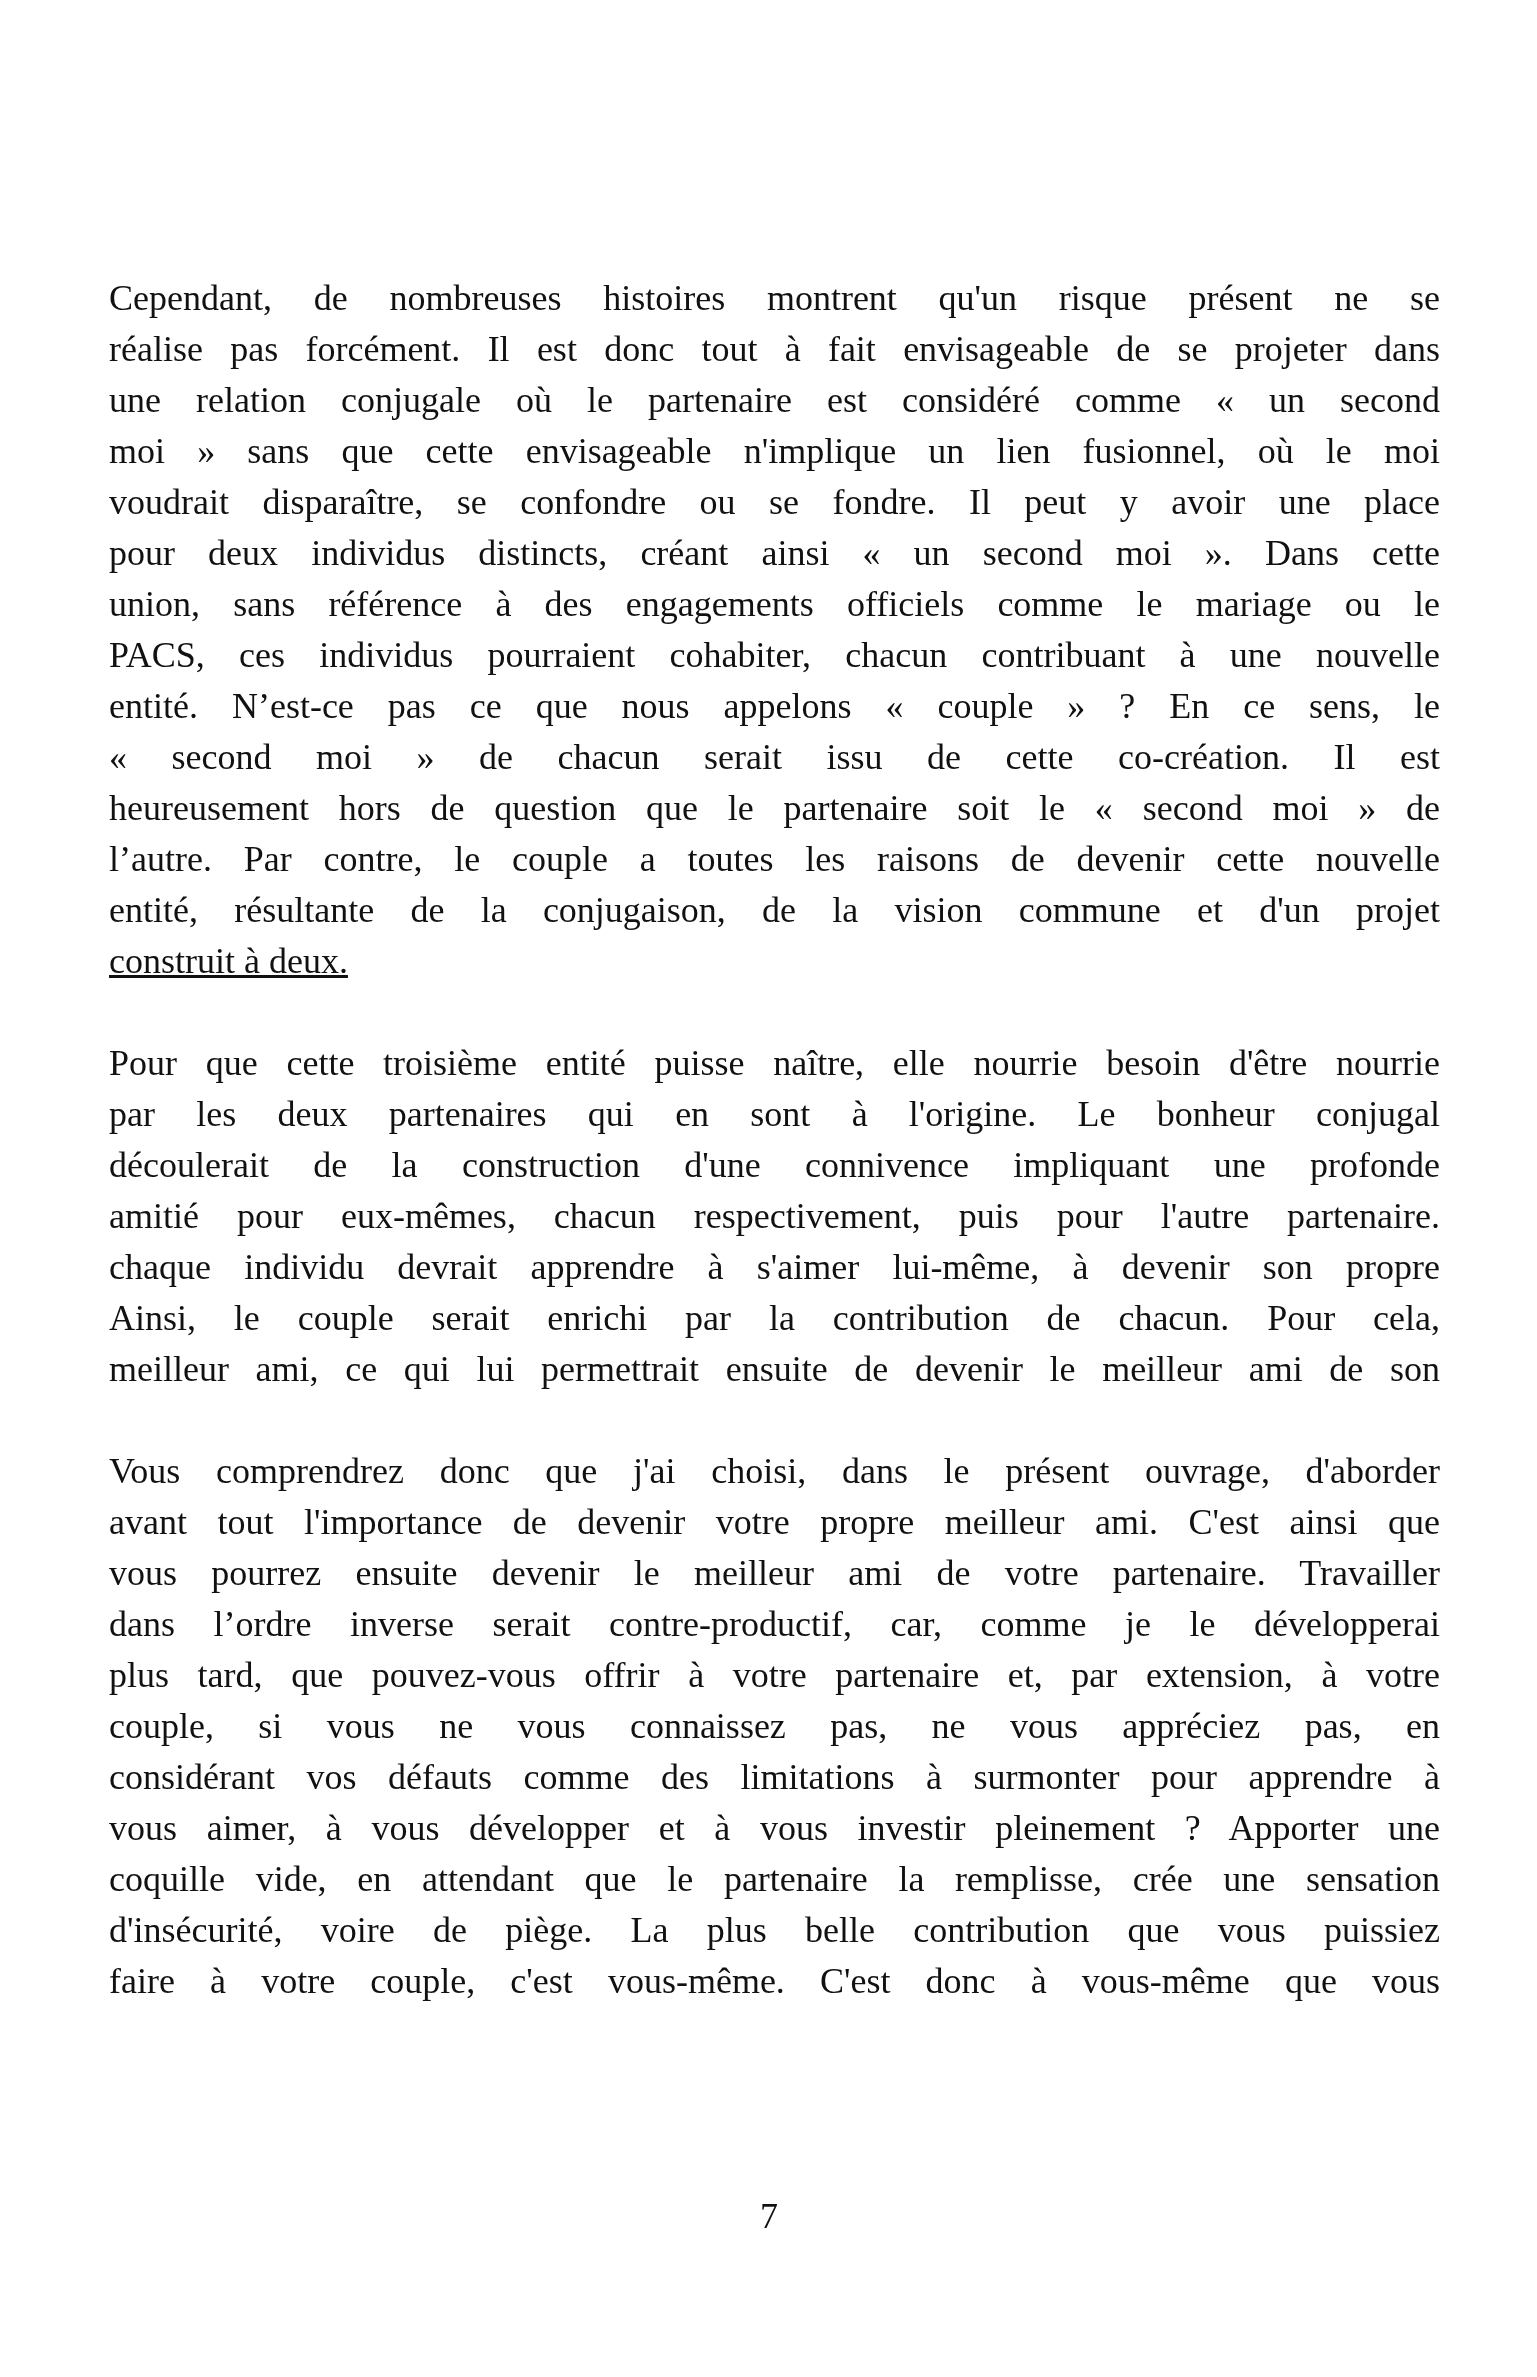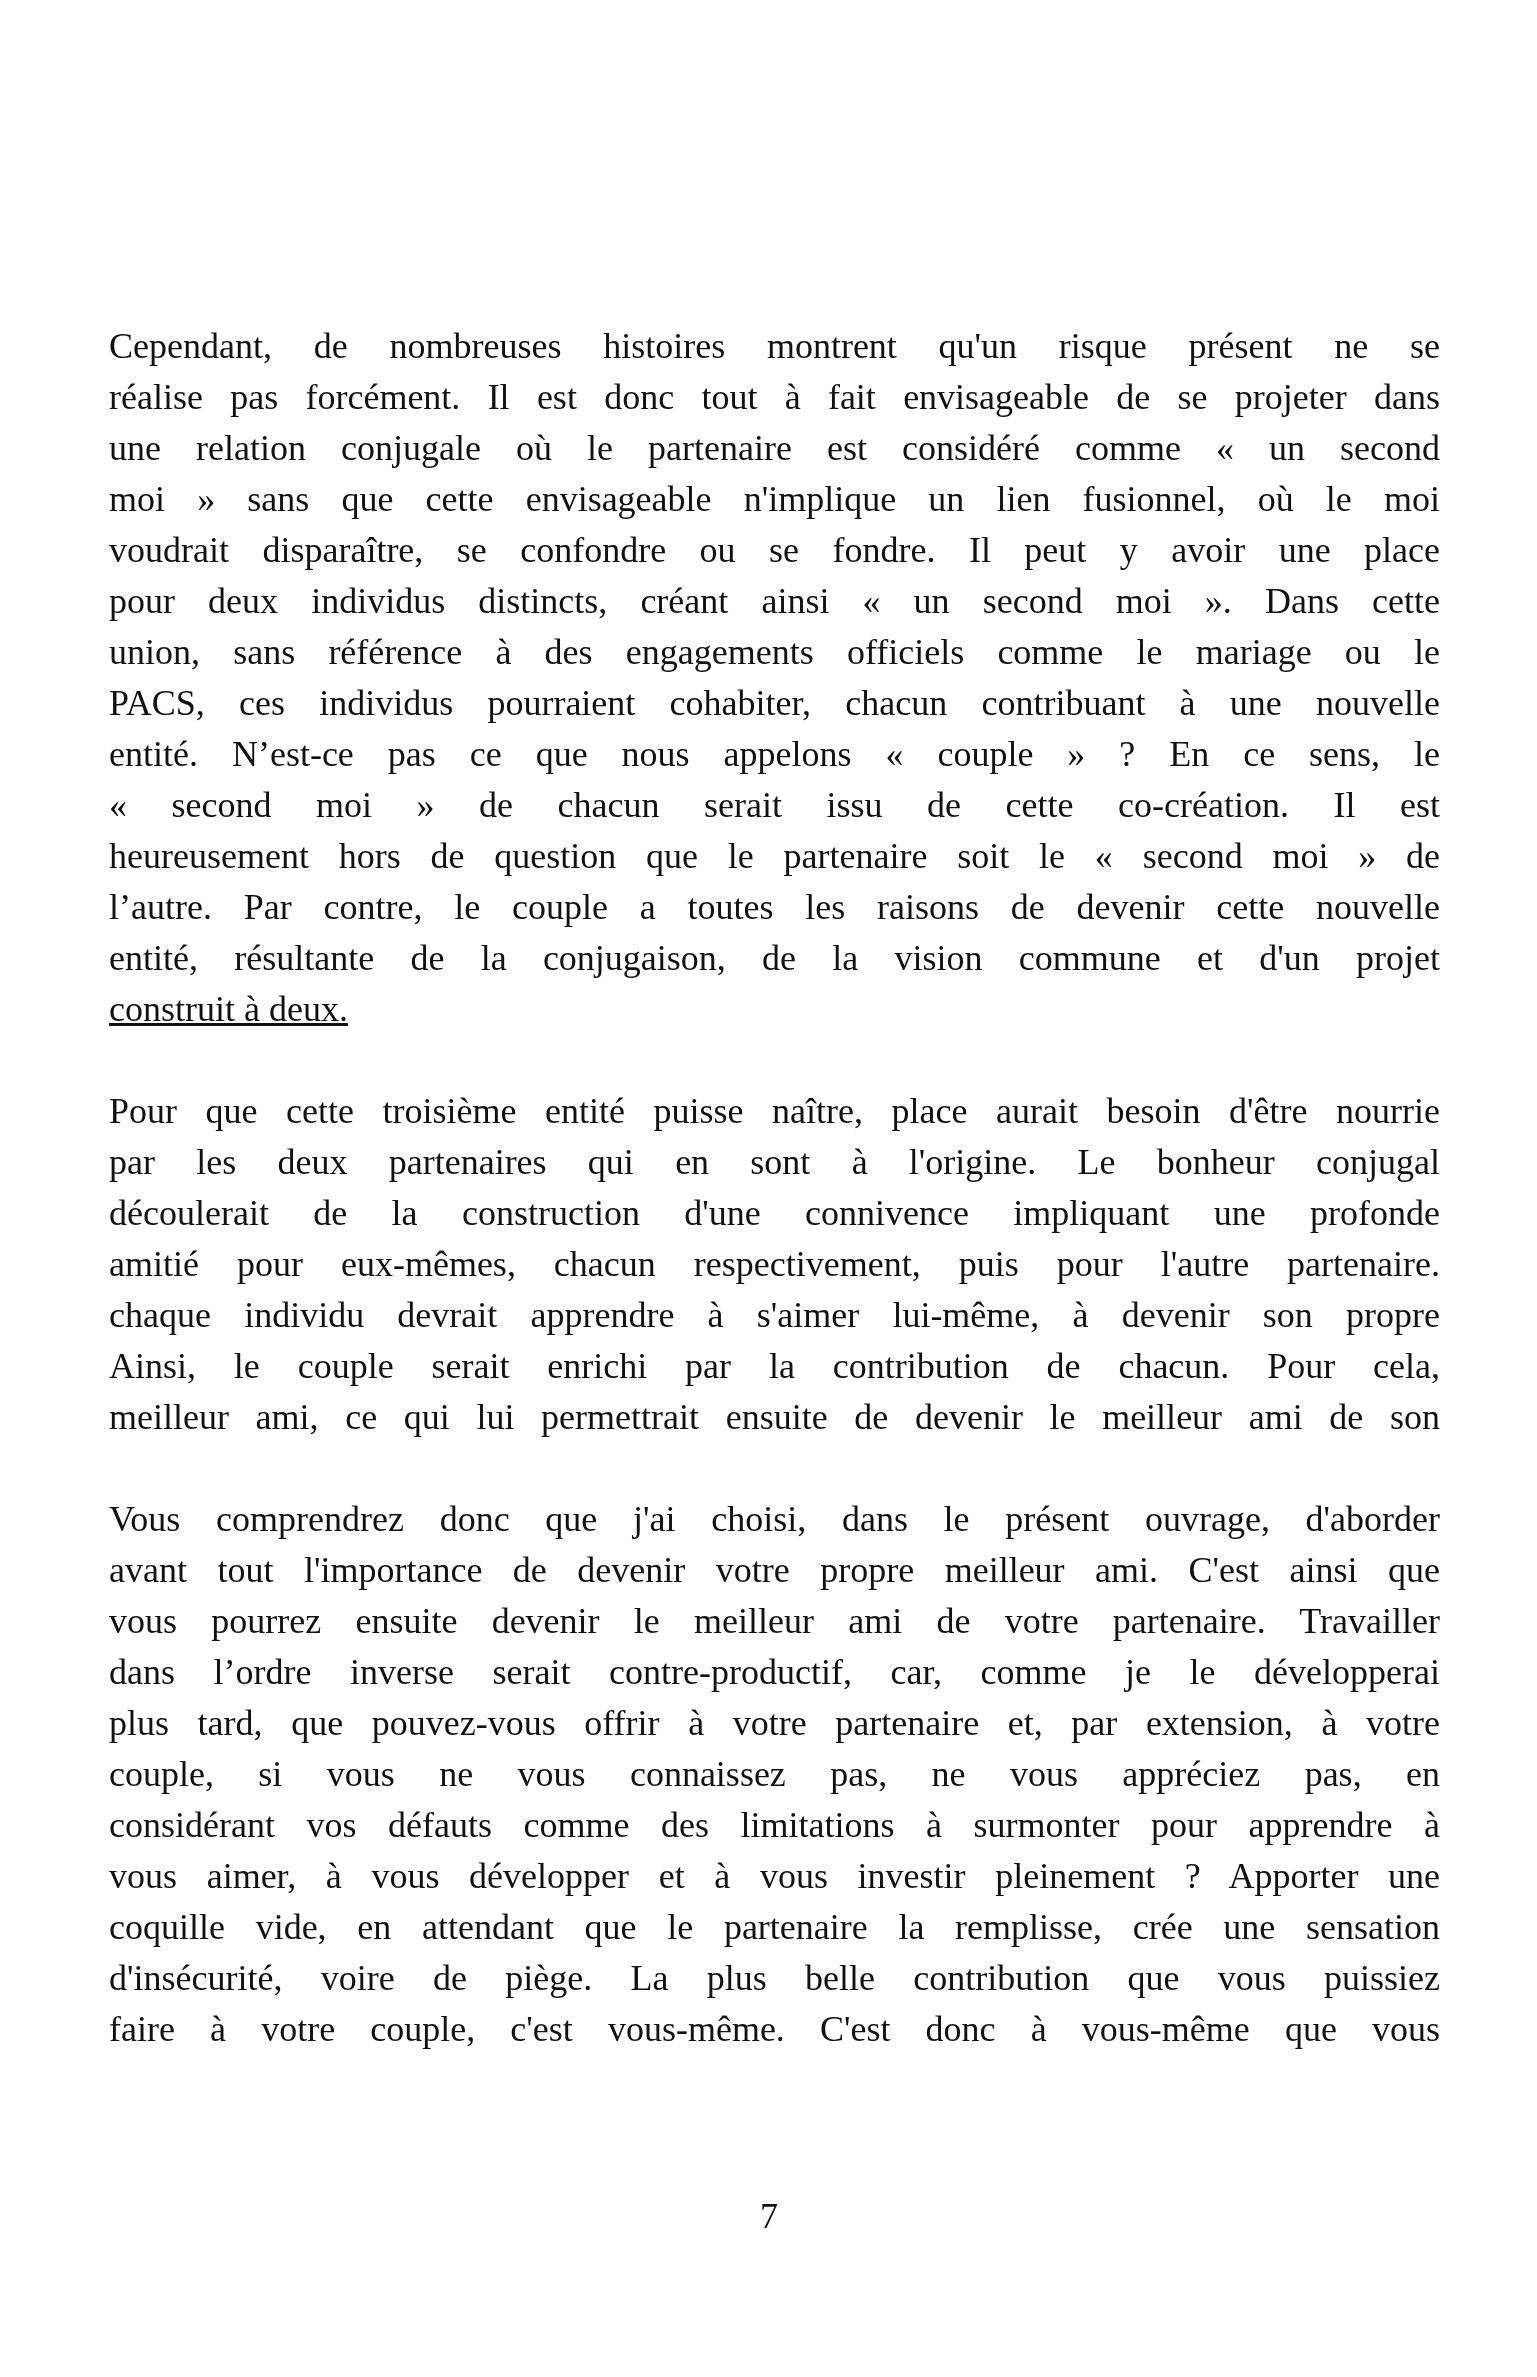--- a/index.html
+++ b/index.html
@@ -1,20 +1,20 @@
 <!DOCTYPE html>
 <html style="font-size:14.8px"><head>
 <meta charset="utf-8">
 <style>
   html, body { margin: 0; padding: 0; background: #ffffff; }
   body { width: 1538px; height: 2377px; position: relative; overflow: hidden; }
   .page { position: absolute; left: 0; top: 0; width: 1538px; height: 2377px; background: #fff; }
   .text-block { position: absolute; left: 109px; top: 273px; width: 1331px;
     font-family: "Liberation Serif", "DejaVu Serif", serif; font-size: 36px; color: #111;
-    line-height: 51px; margin-top: 48px; }
+    line-height: 51px; }
   .para { margin: 0 0 51px 0; }
   .line { display: block; text-align: justify; text-align-last: justify; white-space: nowrap; overflow: visible; height: 51px; }
   .line.last { text-align-last: left; text-decoration: underline; }
   .page-number { position: absolute; left: 0; width: 1538px; top: 2195px; text-align: center;
     font-family: "Liberation Serif", "DejaVu Serif", serif; font-size: 36px; color: #111; }
 </style>
 </head>
 <body>
 
 <div class="page">
@@ -31,21 +31,21 @@
       <span class="line">PACS, ces individus pourraient cohabiter, chacun contribuant à une nouvelle</span>
       <span class="line">entité. N’est-ce pas ce que nous appelons « couple » ? En ce sens, le</span>
       <span class="line">« second moi » de chacun serait issu de cette co-création. Il est</span>
       <span class="line">heureusement hors de question que le partenaire soit le « second moi » de</span>
       <span class="line">l’autre. Par contre, le couple a toutes les raisons de devenir cette nouvelle</span>
       <span class="line">entité, résultante de la conjugaison, de la vision commune et d'un projet</span>
       <span class="line last">construit à deux.</span>
     </p>
 
     <p class="para">
-      <span class="line">Pour que cette troisième entité puisse naître, place aurait besoin d'être nourrie</span>
+      <span class="line">Pour que cette troisième entité puisse naître, elle nourrie besoin d'être nourrie</span>
       <span class="line">par les deux partenaires qui en sont à l'origine. Le bonheur conjugal</span>
       <span class="line">découlerait de la construction d'une connivence impliquant une profonde</span>
       <span class="line">amitié pour eux-mêmes, chacun respectivement, puis pour l'autre partenaire.</span>
       <span class="line">chaque individu devrait apprendre à s'aimer lui-même, à devenir son propre</span>
       <span class="line">Ainsi, le couple serait enrichi par la contribution de chacun. Pour cela,</span>
       <span class="line">meilleur ami, ce qui lui permettrait ensuite de devenir le meilleur ami de son</span>
     </p>
 
     <p class="para">
       <span class="line">Vous comprendrez donc que j'ai choisi, dans le présent ouvrage, d'aborder</span>

